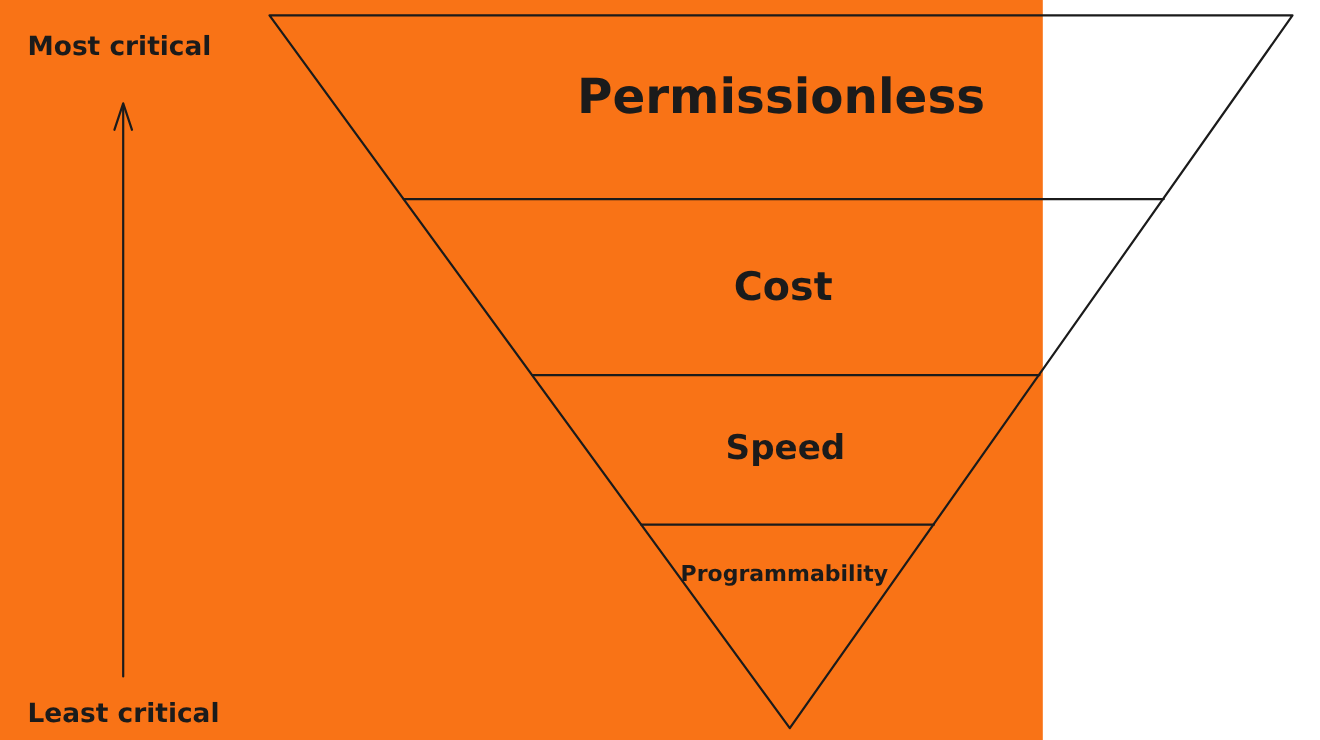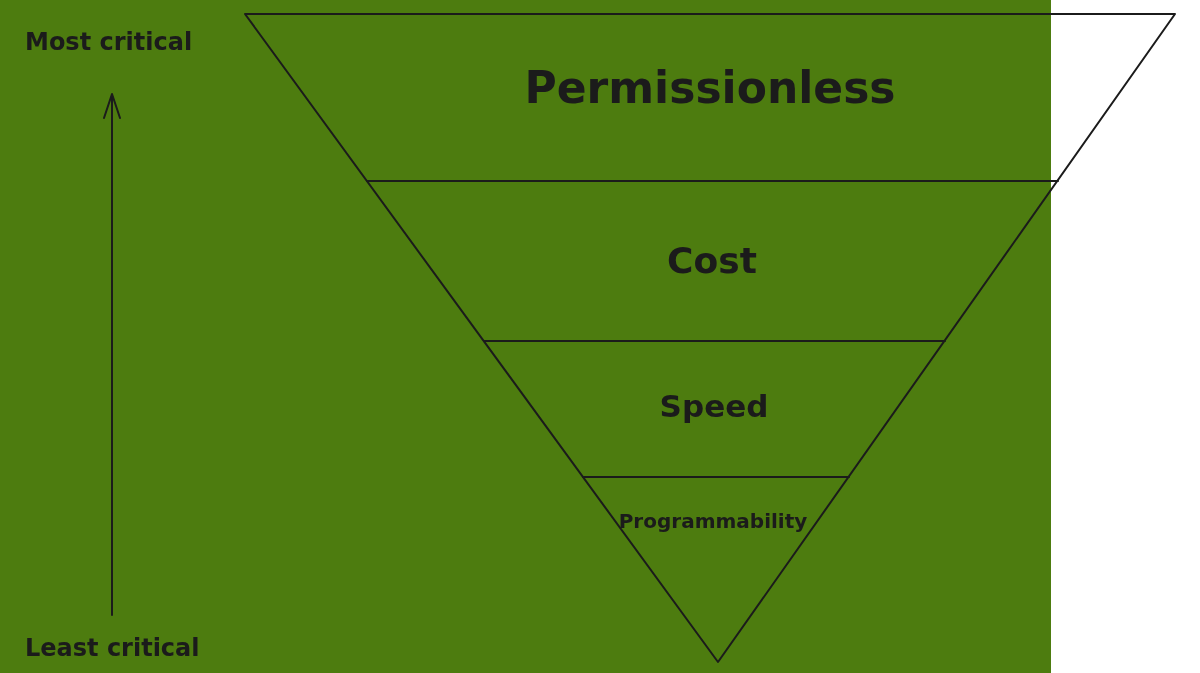--- a/index.html
+++ b/index.html
@@ -6,23 +6,23 @@
     margin: 0;
     padding: 0;
     background: #ffffff;
     width: 1200px;
     height: 673px;
     overflow: hidden;
     font-family: "DejaVu Sans", "Liberation Sans", sans-serif;
   }
   .canvas {
     position: relative;
-    width: 1051px;
+    width: 948px;
     height: 673px;
-    background: #4d7c0f;
+    background: #f97316;
   }
   svg {
     display: block;
   }
   .shape {
     fill: none;
     stroke: #1b1b1b;
     stroke-width: 2;
     stroke-linecap: round;
     stroke-linejoin: round;

